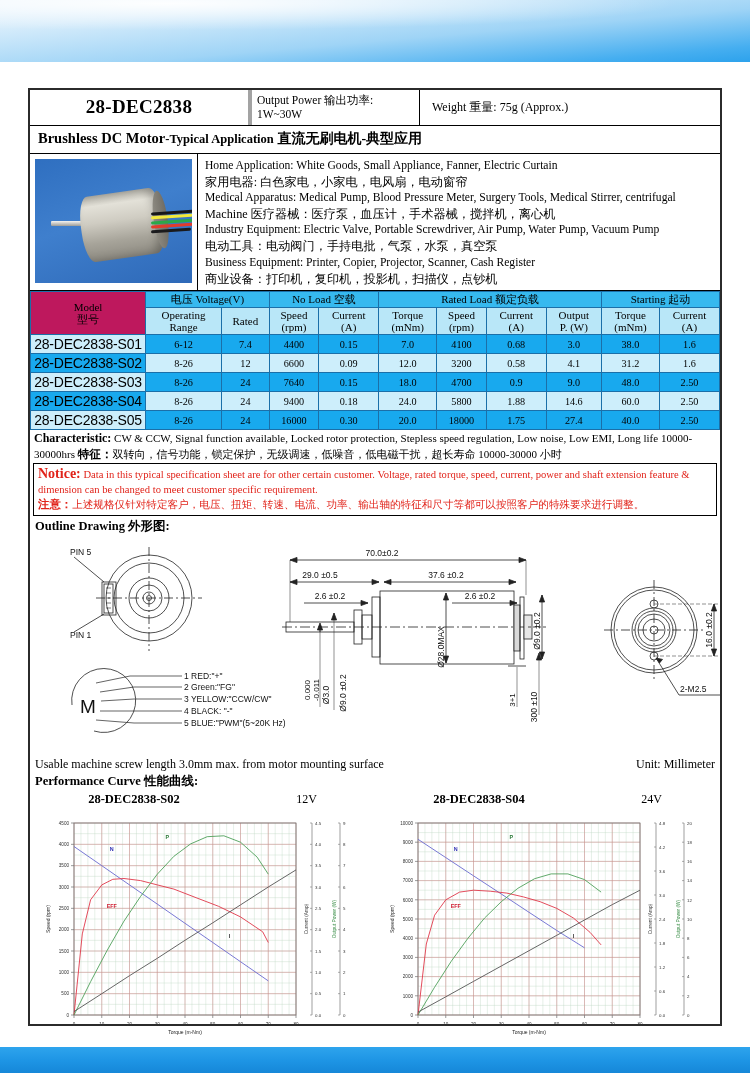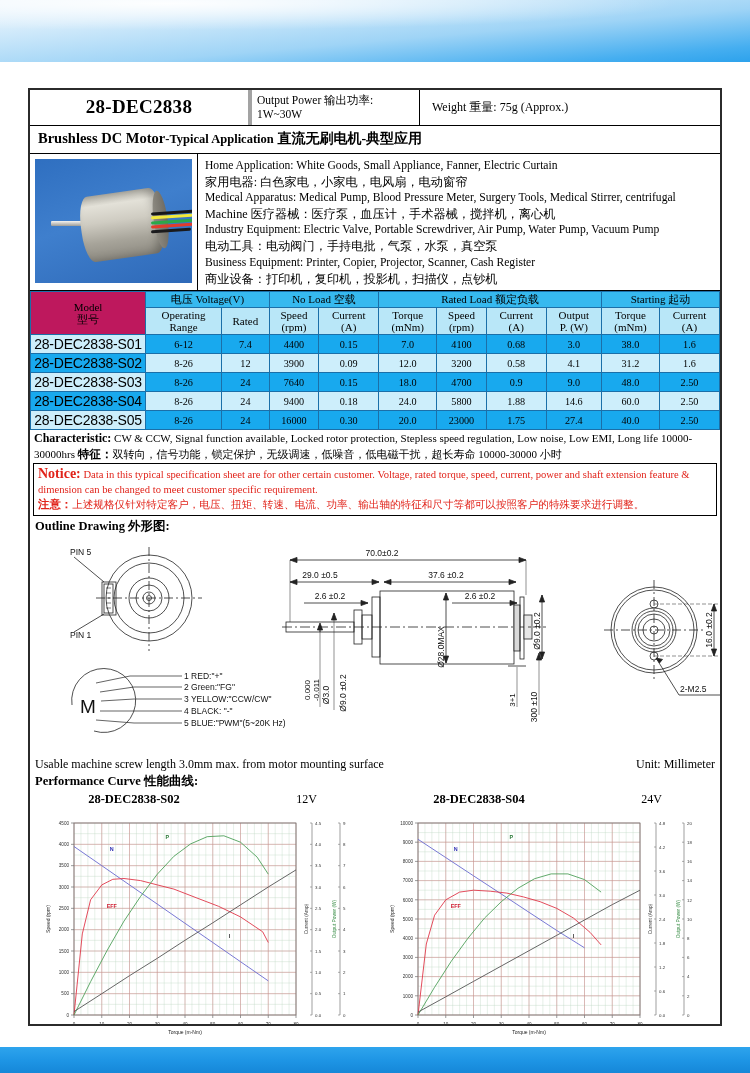--- a/index.html
+++ b/index.html
@@ -228,21 +228,21 @@
         <td>4100</td>
         <td>0.68</td>
         <td>3.0</td>
         <td>38.0</td>
         <td>1.6</td>
       </tr>
       <tr class="even">
         <td class="m">28-DEC2838-S02</td>
         <td>8-26</td>
         <td>12</td>
-        <td>3900</td>
+        <td>6600</td>
         <td>0.09</td>
         <td>12.0</td>
         <td>3200</td>
         <td>0.58</td>
         <td>4.1</td>
         <td>31.2</td>
         <td>1.6</td>
       </tr>
       <tr class="odd">
         <td class="m">28-DEC2838-S03</td>
@@ -270,21 +270,21 @@
         <td>60.0</td>
         <td>2.50</td>
       </tr>
       <tr class="odd">
         <td class="m">28-DEC2838-S05</td>
         <td>8-26</td>
         <td>24</td>
         <td>16000</td>
         <td>0.30</td>
         <td>20.0</td>
-        <td>23000</td>
+        <td>18000</td>
         <td>1.75</td>
         <td>27.4</td>
         <td>40.0</td>
         <td>2.50</td>
       </tr>
     </tbody>
   </table>
 
   <div class="charline">
     <b>Characteristic:</b><span> CW &amp; CCW, Signal function available, Locked rotor protection, Stepless speed regulation, Low noise, Low EMI, Long life 10000-30000hrs</span>

